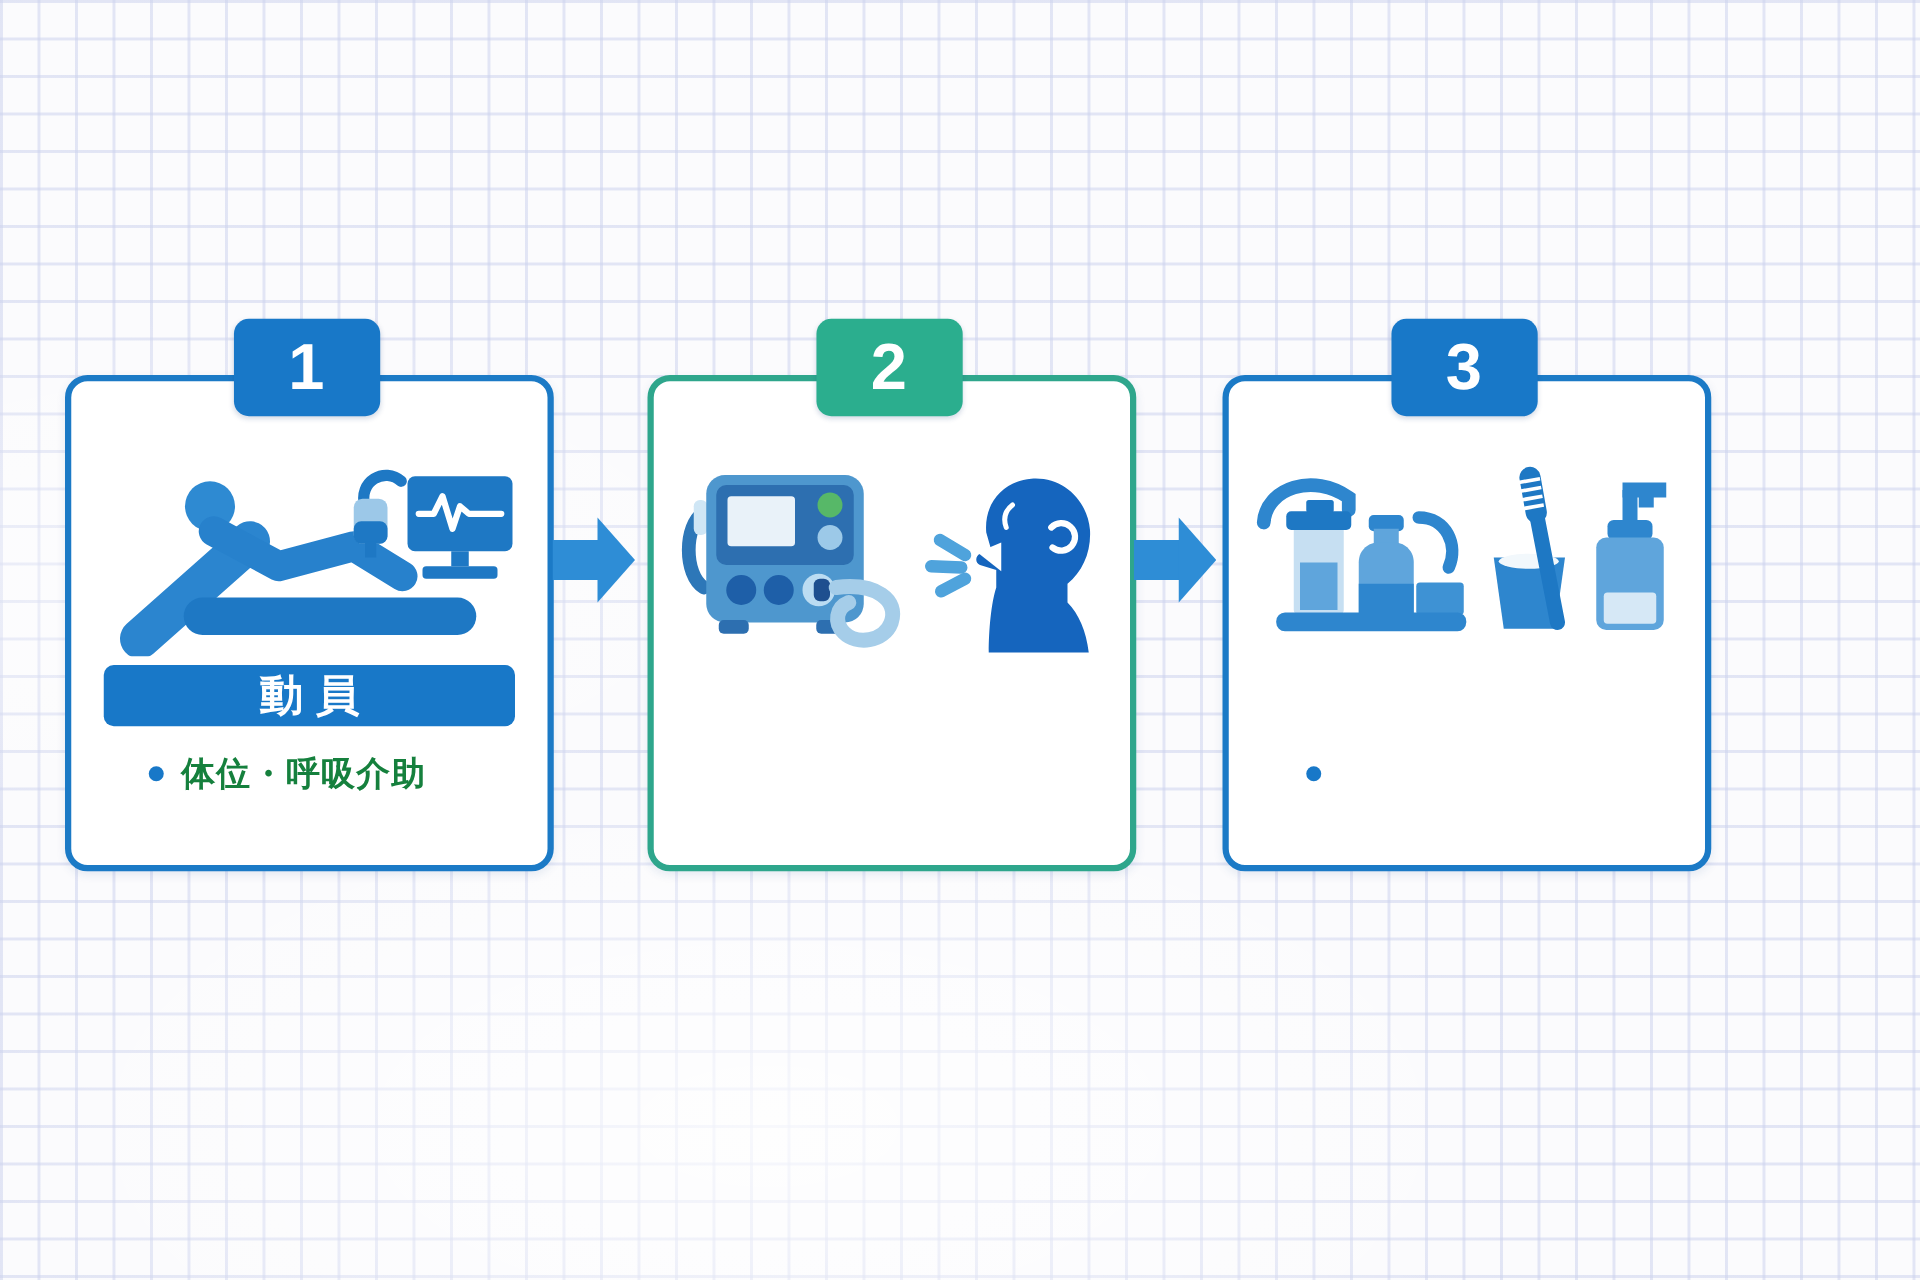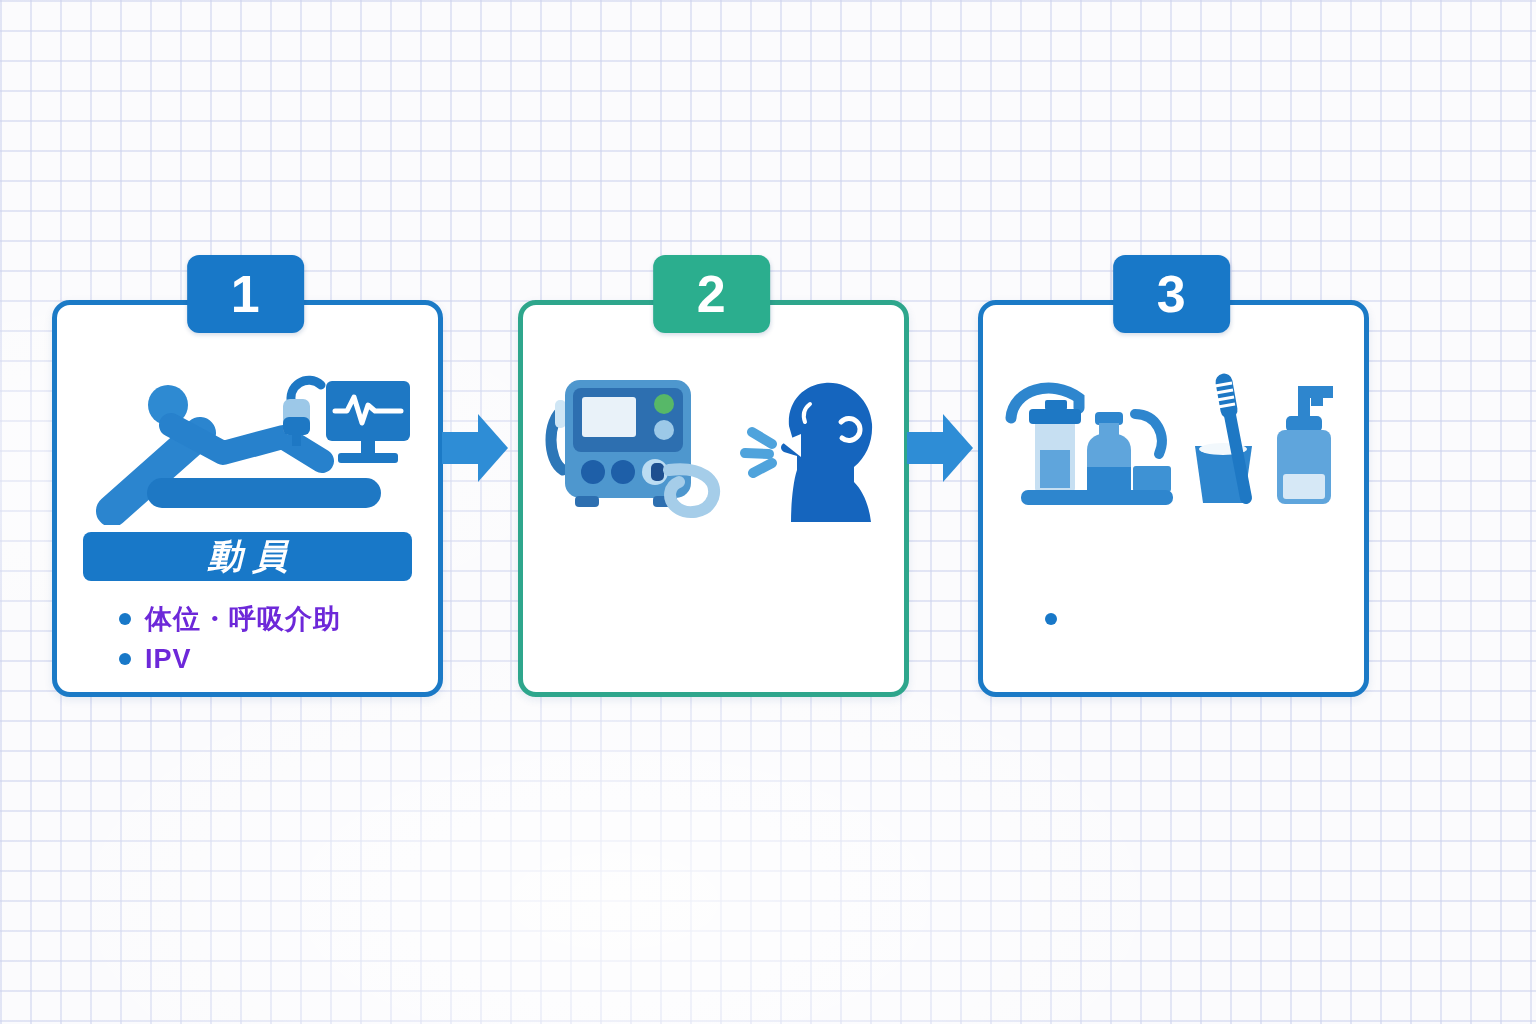--- a/index.html
+++ b/index.html
@@ -47,31 +47,31 @@
     display:flex; align-items:center; justify-content:center;
   }
   .icon-zone svg { display:block; }
 
   .banner {
     position:absolute; top:227px; left:26px; right:26px; height:49px;
     background:var(--accent,#1878c8);
     border-radius:8px;
     display:flex; align-items:center; justify-content:center;
     color:#ffffff; font-size:35px; font-weight:bold;
-    letter-spacing:10px; text-indent:10px;font-style:italic;
+    letter-spacing:10px; text-indent:10px;
   }
 
   .bullets {
     position:absolute; top:294px; left:62px; right:20px;
     list-style:none;
   }
   .bullets li {
     display:flex; align-items:center; gap:14px;
     height:40px;
-    color:#6d28d9; font-size:27px; font-weight:bold;
+    color:#15803d; font-size:27px; font-weight:bold;
     letter-spacing:1px; white-space:nowrap;
   }
   .dot {
     width:12px; height:12px; border-radius:50%;
     background:var(--accent,#1878c8); flex:0 0 auto;
   }
 
   .arrow { position:absolute; top:412px; width:66px; height:72px; }
   .arrow.a1 { left:442px; }
   .arrow.a2 { left:907px; }
@@ -111,24 +111,20 @@
       </svg>
     </div>
     <div class="banner">
       <span>動員</span>
     </div>
     <ul class="bullets">
       <li>
         <span class="dot"></span>
         <span>体位・呼吸介助</span>
       </li>
-      <li>
-        <span class="dot"></span>
-        <span>IPV</span>
-      </li>
     </ul>
   </section>
 
   <svg class="arrow a1" viewBox="0 0 66 72">
     <rect x="0" y="20" width="40" height="32" fill="#2e8dd6"></rect>
     <polygon points="36,2 66,36 36,70" fill="#2e8dd6"></polygon>
   </svg>
 
   <section class="card pos-2" style="--accent: #2BAE8E; --border: #2EA68C;">
     <div class="badge">

